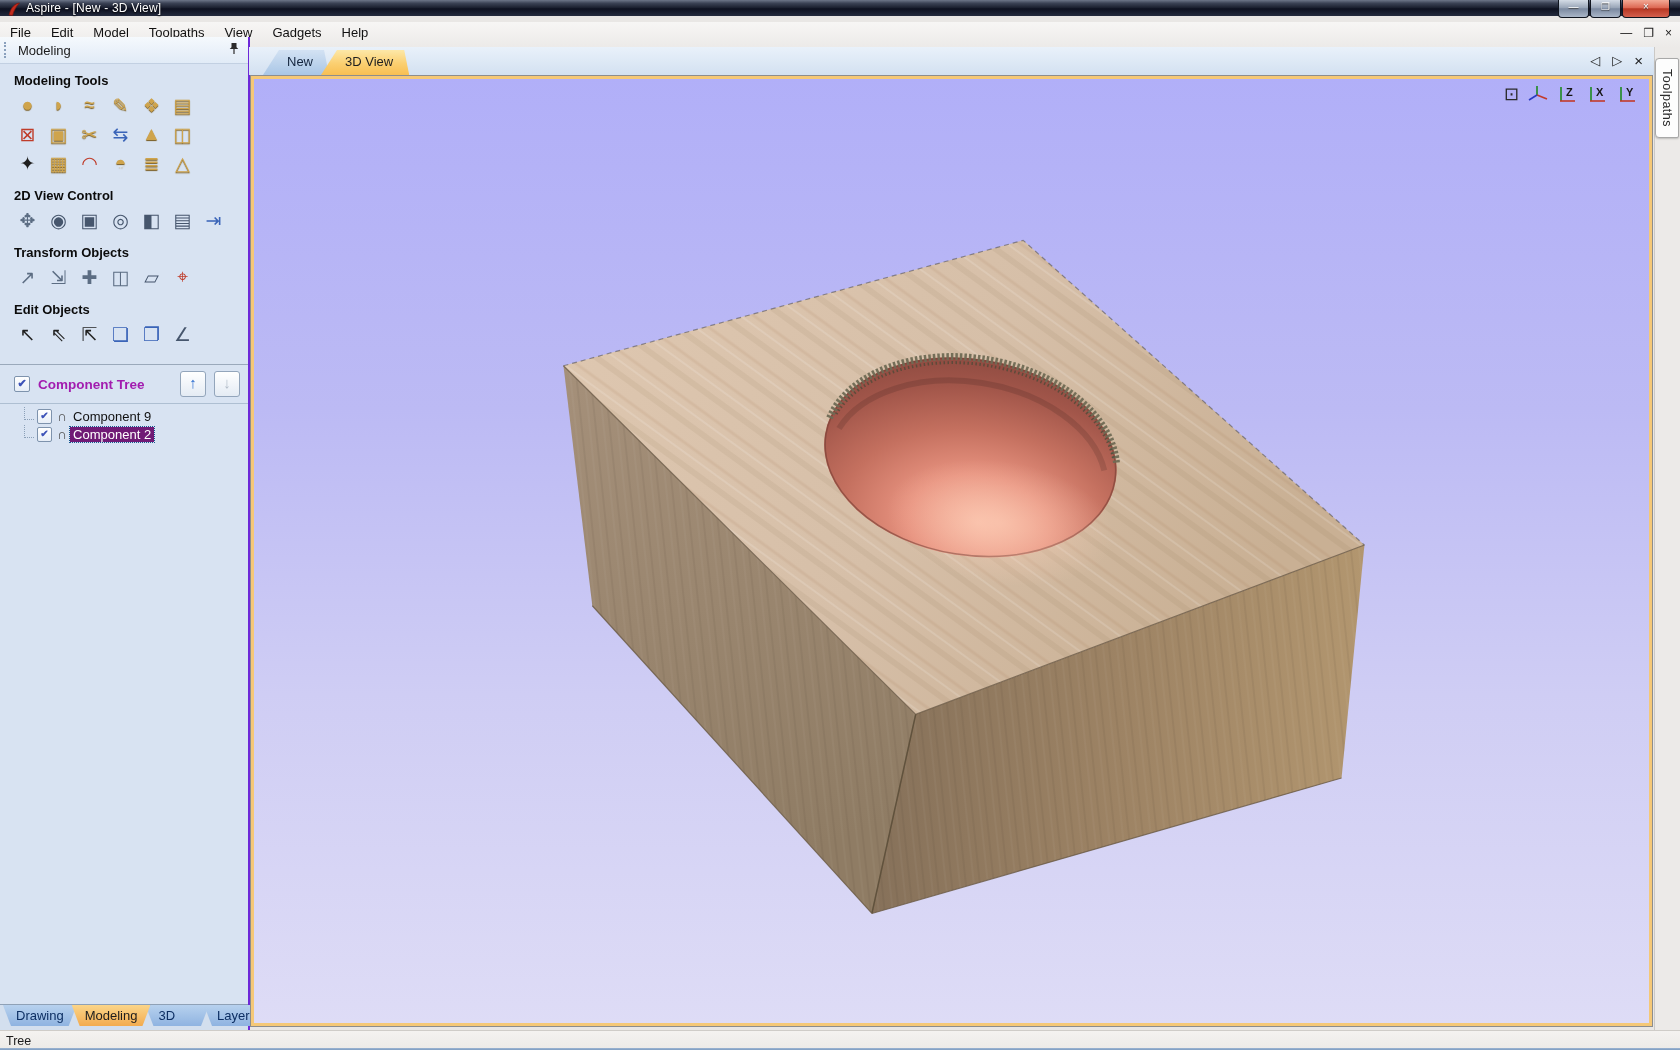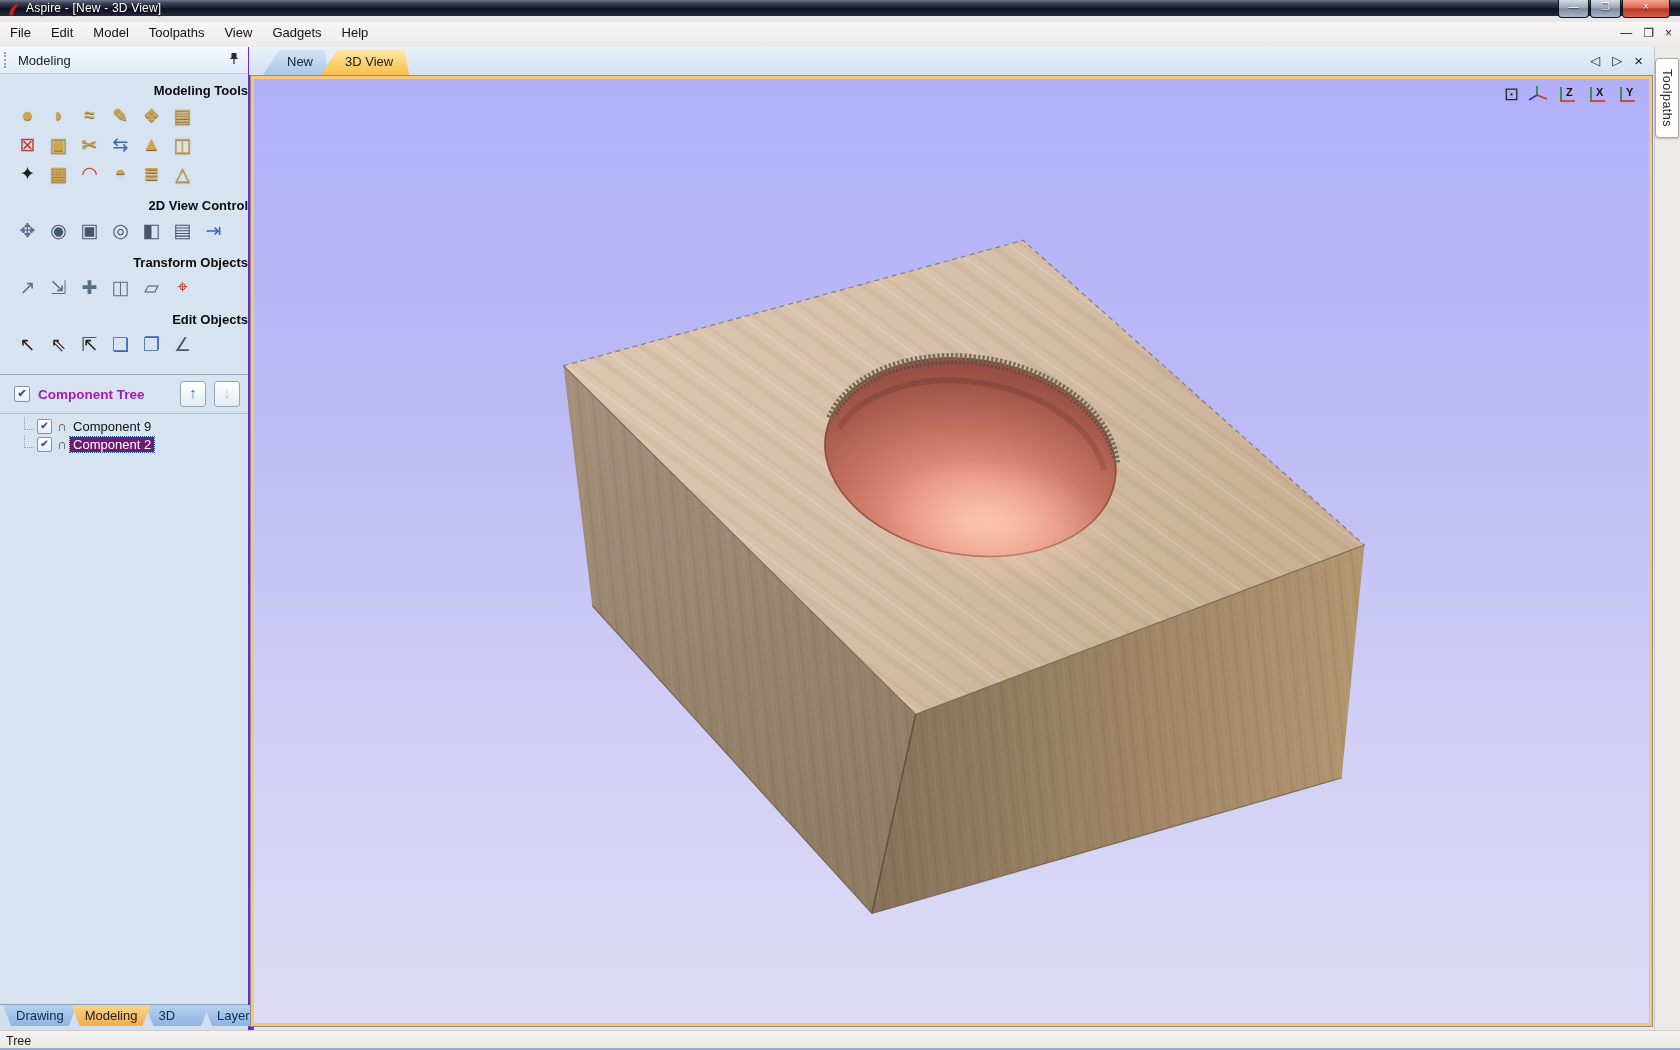--- a/index.html
+++ b/index.html
@@ -31,33 +31,33 @@
   .menubar{
     position:absolute;left:0;top:22px;right:0;height:25px;
     background:linear-gradient(#f7f6f5,#eceae8);border-bottom:1px solid #d4d1ce;
     display:flex;align-items:flex-start;font-size:13px;color:#111;
   }
   .menu-item{padding:3px 10px;cursor:pointer;}
   .mdi-controls{position:absolute;right:8px;top:4px;display:flex;gap:11px;font-size:12px;color:#222;}
   .mdi-btn{cursor:pointer;line-height:15px;}
   
   .sidepanel{
-    position:absolute;left:0;top:47px;width:248px;bottom:19px;
-    background:#d8e3f2;border-right:6px solid #6d28d9;
+    position:absolute;left:0;top:37px;width:248px;bottom:19px;
+    background:#d8e3f2;border-right:2px solid #6d28d9;
     display:flex;flex-direction:column;
   }
   .panel-header{
     height:26px;flex:0 0 26px;background:linear-gradient(#f5f9fd,#e1ebf7);
     border-bottom:1px solid #c2d0e2;display:flex;align-items:center;
     font-size:13px;color:#1b1b1b;position:relative;
   }
   .grip{width:4px;height:16px;margin:0 8px 0 4px;border-left:2px dotted #8aa0bd;}
   .pin{position:absolute;right:9px;top:5px;cursor:pointer;}
   .panel-body{padding:0 0 0 14px;}
-  .sec-title{font-weight:bold;font-size:13px;color:#0b0b0b;margin:9px 0 4px;text-align:right;}
+  .sec-title{font-weight:bold;font-size:13px;color:#0b0b0b;margin:9px 0 4px;}
   .icon-grid{display:flex;flex-wrap:wrap;}
   .tool-icon{
     width:27px;height:26px;margin:0 4px 3px 0;display:flex;align-items:center;
     justify-content:center;font-size:19px;cursor:pointer;
   }
   .t-gold {color:#cfa44c;text-shadow:0 1px 1px #77591d;}
   .t-red  {color:#bf3c2a;}
   .t-blue {color:#3a64b8;}
   .t-gray {color:#5c6d83;}
   .t-steel{color:#46566d;}

